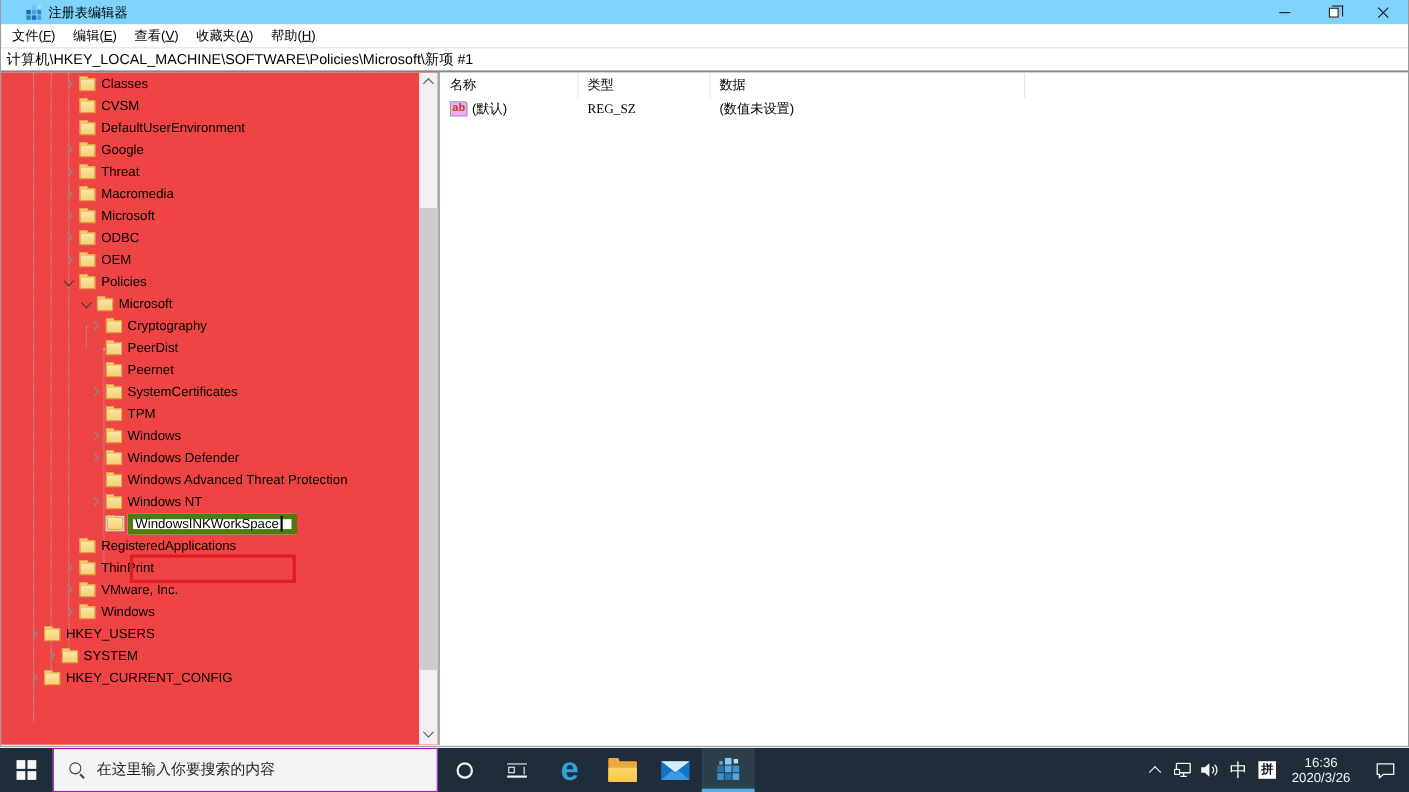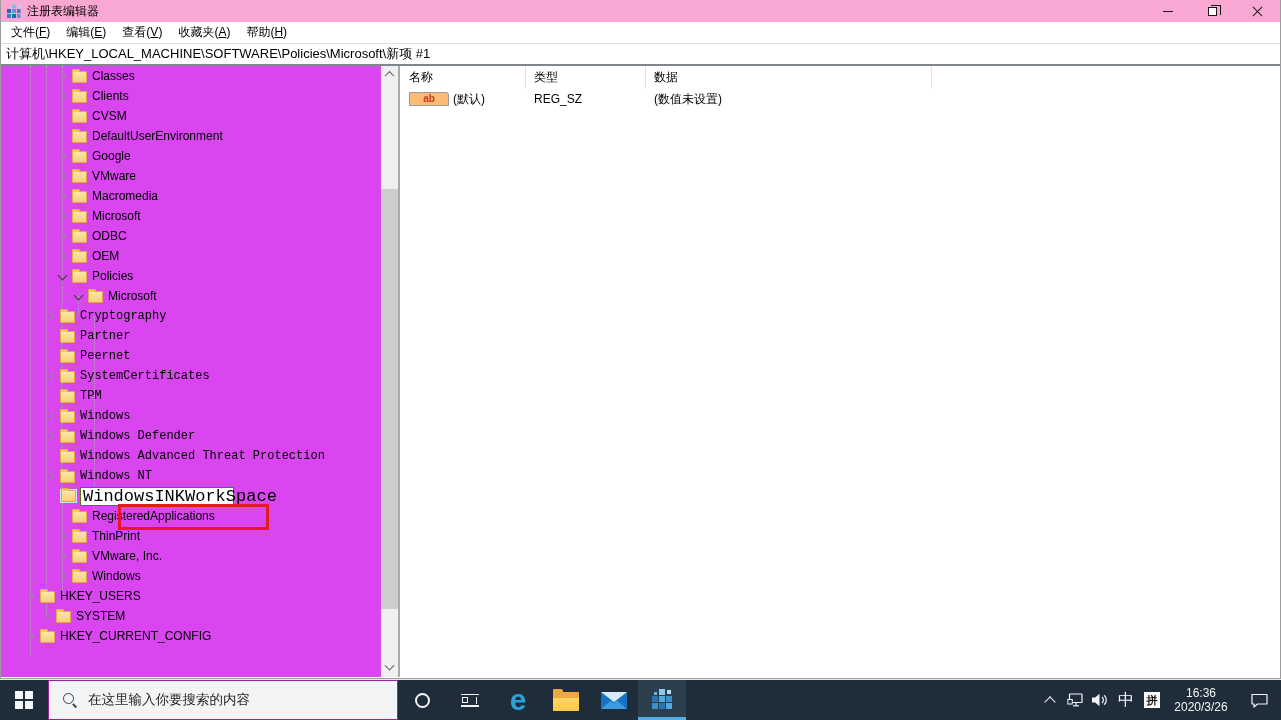--- a/index.html
+++ b/index.html
@@ -2,21 +2,21 @@
 <html><head>
 <meta charset="utf-8">
 <style>
   * { margin:0; padding:0; box-sizing:border-box; }
   body { font-family:"Liberation Sans",sans-serif; background:#fff; }
   .screen { position:relative; width:1281px; height:720px; overflow:hidden; background:#e8e8e8; }
 
   
   .window { position:absolute; left:0; top:0; width:1281px; height:679px; background:#fff;
             border:1px solid #9b9b9b; border-top:none; }
-  .titlebar { height:22px; display:flex; align-items:center; padding-left:5px; background:#f9a8d4;text-align:right; }
+  .titlebar { height:22px; display:flex; align-items:center; padding-left:22px; background:#7dd3fc;text-align:right; }
   .apptitle { font-size:12px; color:#000; margin-left:6px; }
   .win-controls { margin-left:auto; display:flex; height:22px; }
   .wbtn { width:45px; height:22px; display:flex; align-items:center; justify-content:center; }
   .g-min { width:10px; height:1px; background:#1a1a1a; }
   .g-max { position:relative; width:9px; height:9px; border:1px solid #1a1a1a; background:#fff; }
   .g-max::before { content:""; position:absolute; top:-3px; left:2px; width:9px; height:9px;
                    border-top:1px solid #1a1a1a; border-right:1px solid #1a1a1a; }
   .g-close { position:relative; width:13px; height:13px; }
   .g-close::before,.g-close::after { content:""; position:absolute; left:0; top:6px; width:13px; height:1px; background:#1a1a1a; }
   .g-close::before { transform:rotate(45deg); } .g-close::after { transform:rotate(-45deg); }
@@ -24,60 +24,60 @@
   .menubar { height:21px; display:flex; align-items:center; font-size:12px; padding-left:2px; }
   .menu-item { padding:2px 8px; cursor:default; }
   .menu-item u { text-decoration:underline; }
 
   .addressbar { height:23px; border-top:1px solid #e0e0e0; border-bottom:2px solid #7f868d;
                 display:flex; align-items:center; padding-left:5px; font-size:13px; background:#fff; }
 
   .main { display:flex; height:611px; }
 
   
-  .tree-pane { position:relative; width:399px; border-right:2px solid #a7abae; overflow:hidden; background:#d946ef; }
+  .tree-pane { position:relative; width:399px; border-right:2px solid #a7abae; overflow:hidden; background:#ef4444; }
   .guide { position:absolute; width:0; border-left:1px dotted #a8a8a8; z-index:0; }
   .trow { position:relative; z-index:1; height:20px; display:flex; align-items:center; font-size:12px; white-space:nowrap; color:#000; }
   .lv1 { padding-left:24px; } .lv2 { padding-left:40px; } .lv3 { padding-left:56px; }
-  .lv4 { padding-left:72px; } .lv5 { padding-left:44px;font-family:Liberation Mono, monospace; }
+  .lv4 { padding-left:72px; } .lv5 { padding-left:80px; }
   .chev { position:relative; flex:0 0 12px; width:12px; height:12px; margin-right:3px; }
   .chev.col::before { content:""; position:absolute; left:2px; top:3px; width:5px; height:5px;
                       border-top:1px solid #8f8f8f; border-right:1px solid #8f8f8f; transform:rotate(45deg); }
   .chev.exp::before { content:""; position:absolute; left:2px; top:2px; width:6px; height:6px;
                       border-top:1.5px solid #3c3c3c; border-right:1.5px solid #3c3c3c; transform:rotate(135deg); }
   .folder { position:relative; flex:0 0 15px; width:15px; height:12px; margin-right:5px; margin-top:1px;
             background:linear-gradient(180deg,#fbe7a5,#f6cf77); border:1px solid #dfa943; border-radius:1px; }
   .folder::before { content:""; position:absolute; left:-1px; top:-3px; width:6px; height:2px;
                     background:#f2c96e; border:1px solid #dfa943; border-bottom:none; border-radius:1px 1px 0 0; }
   .folder-hl { background:#cce4f7; padding:1px 1px; margin-right:3px; display:flex; }
   .folder-hl .folder { margin:0; }
   .rename { display:inline-flex; align-items:center; height:19px; width:154px; background:#fff;
-            border:1px solid #4d7c0f; padding-left:2px; font-size:17px; }
+            border:5px solid #4d7c0f; padding-left:2px; font-size:12px; }
   .caret { width:2px; height:14px; background:#000; margin-left:1px; }
   .redbox { position:absolute; left:117px; top:438px; width:151px; height:26px;
             border:3px solid #e21b22; z-index:6; pointer-events:none; }
 
   .vscroll { position:absolute; top:0; right:0; width:17px; height:100%; background:#f0f0f0; z-index:7; }
   .varrow { position:absolute; left:0; width:17px; height:17px; display:flex; align-items:center; justify-content:center; }
   .varrow.up { top:0; } .varrow.down { bottom:0; }
   .va { width:7px; height:7px; border-top:1.6px solid #5a5a5a; border-left:1.6px solid #5a5a5a; }
   .va.up { transform:rotate(45deg) translate(1px,1px); }
   .va.down { transform:rotate(225deg) translate(2px,2px); }
   .vthumb { position:absolute; left:0; top:123px; width:17px; height:420px; background:#cdcdcd; }
 
   
   .list-pane { flex:1; background:#fff; }
   .lv-header { display:flex; height:23px; font-size:12px; align-items:stretch; }
   .hcell { display:flex; align-items:center; padding-left:9px; border-right:1px solid #e3e3e3;text-align:center; }
   .hc-name { width:126px; } .hc-type { width:120px; padding-left:8px; } .hc-data { width:286px; padding-left:8px; }
   .hc-fill { flex:1; border-right:none; }
   .lv-row { display:flex; height:20px; align-items:center; font-size:12px; }
   .ccell { display:flex; align-items:center; height:100%; }
-  .c-name { width:126px; padding-left:9px; } .c-type { width:120px; padding-left:8px; } .c-data { width:286px; padding-left:8px; }
-  .abico { width:40px; height:14px; border:1px solid #9a9a9a; background:#fdba74; display:flex;
+  .c-name { width:126px; padding-left:9px; } .c-type { width:120px; padding-left:8px;font-family:Liberation Serif, serif; } .c-data { width:286px; padding-left:8px; }
+  .abico { width:16px; height:14px; border:1px solid #9a9a9a; background:#f0abfc; display:flex;
            align-items:center; justify-content:center; margin-right:4px; border-radius:0 3px 0 0; }
   .abico i { font-style:normal; color:#c23a22; font-size:10px; font-weight:bold; line-height:1; }
 
   
   .taskbar { position:absolute; left:0; top:680px; width:1281px; height:40px; background:#1f2d3a;
              display:flex; align-items:stretch; color:#f2f4f6; }
   .tb-btn { width:48px; display:flex; align-items:center; justify-content:center; }
   .winlogo { display:grid; grid-template-columns:8px 8px; grid-template-rows:8px 8px; gap:1.5px; }
   .winlogo i { background:#f4f6f8; }
   .searchbox { width:350px; background:#f3f4f5; border:1px solid #a21caf; display:flex; align-items:center;
@@ -162,43 +162,38 @@
         <div class="guide" style="left:61px; top:0; height:530px;"></div>
         <div class="guide" style="left:77px; top:230px; height:20px;"></div>
         <div class="guide" style="left:93px; top:250px; height:200px;"></div>
 
         <div class="trow lv3">
             <span class="chev col"></span>
             <span class="folder"></span>
             <span>Classes</span>
           </div>
         <div class="trow lv3">
-            <span class="chev col"></span>
-            <span class="folder"></span>
-            <span>Clients</span>
-          </div>
-        <div class="trow lv3">
             <span class="chev"></span>
             <span class="folder"></span>
             <span>CVSM</span>
           </div>
         <div class="trow lv3">
             <span class="chev"></span>
             <span class="folder"></span>
             <span>DefaultUserEnvironment</span>
           </div>
         <div class="trow lv3">
             <span class="chev col"></span>
             <span class="folder"></span>
             <span>Google</span>
           </div>
         <div class="trow lv3">
             <span class="chev col"></span>
             <span class="folder"></span>
-            <span>VMware</span>
+            <span>Threat</span>
           </div>
         <div class="trow lv3">
             <span class="chev col"></span>
             <span class="folder"></span>
             <span>Macromedia</span>
           </div>
         <div class="trow lv3">
             <span class="chev col"></span>
             <span class="folder"></span>
             <span>Microsoft</span>
@@ -224,21 +219,21 @@
             <span>Microsoft</span>
           </div>
         <div class="trow lv5">
             <span class="chev col"></span>
             <span class="folder"></span>
             <span>Cryptography</span>
           </div>
         <div class="trow lv5">
             <span class="chev"></span>
             <span class="folder"></span>
-            <span>Partner</span>
+            <span>PeerDist</span>
           </div>
         <div class="trow lv5">
             <span class="chev"></span>
             <span class="folder"></span>
             <span>Peernet</span>
           </div>
         <div class="trow lv5">
             <span class="chev col"></span>
             <span class="folder"></span>
             <span>SystemCertificates</span>

